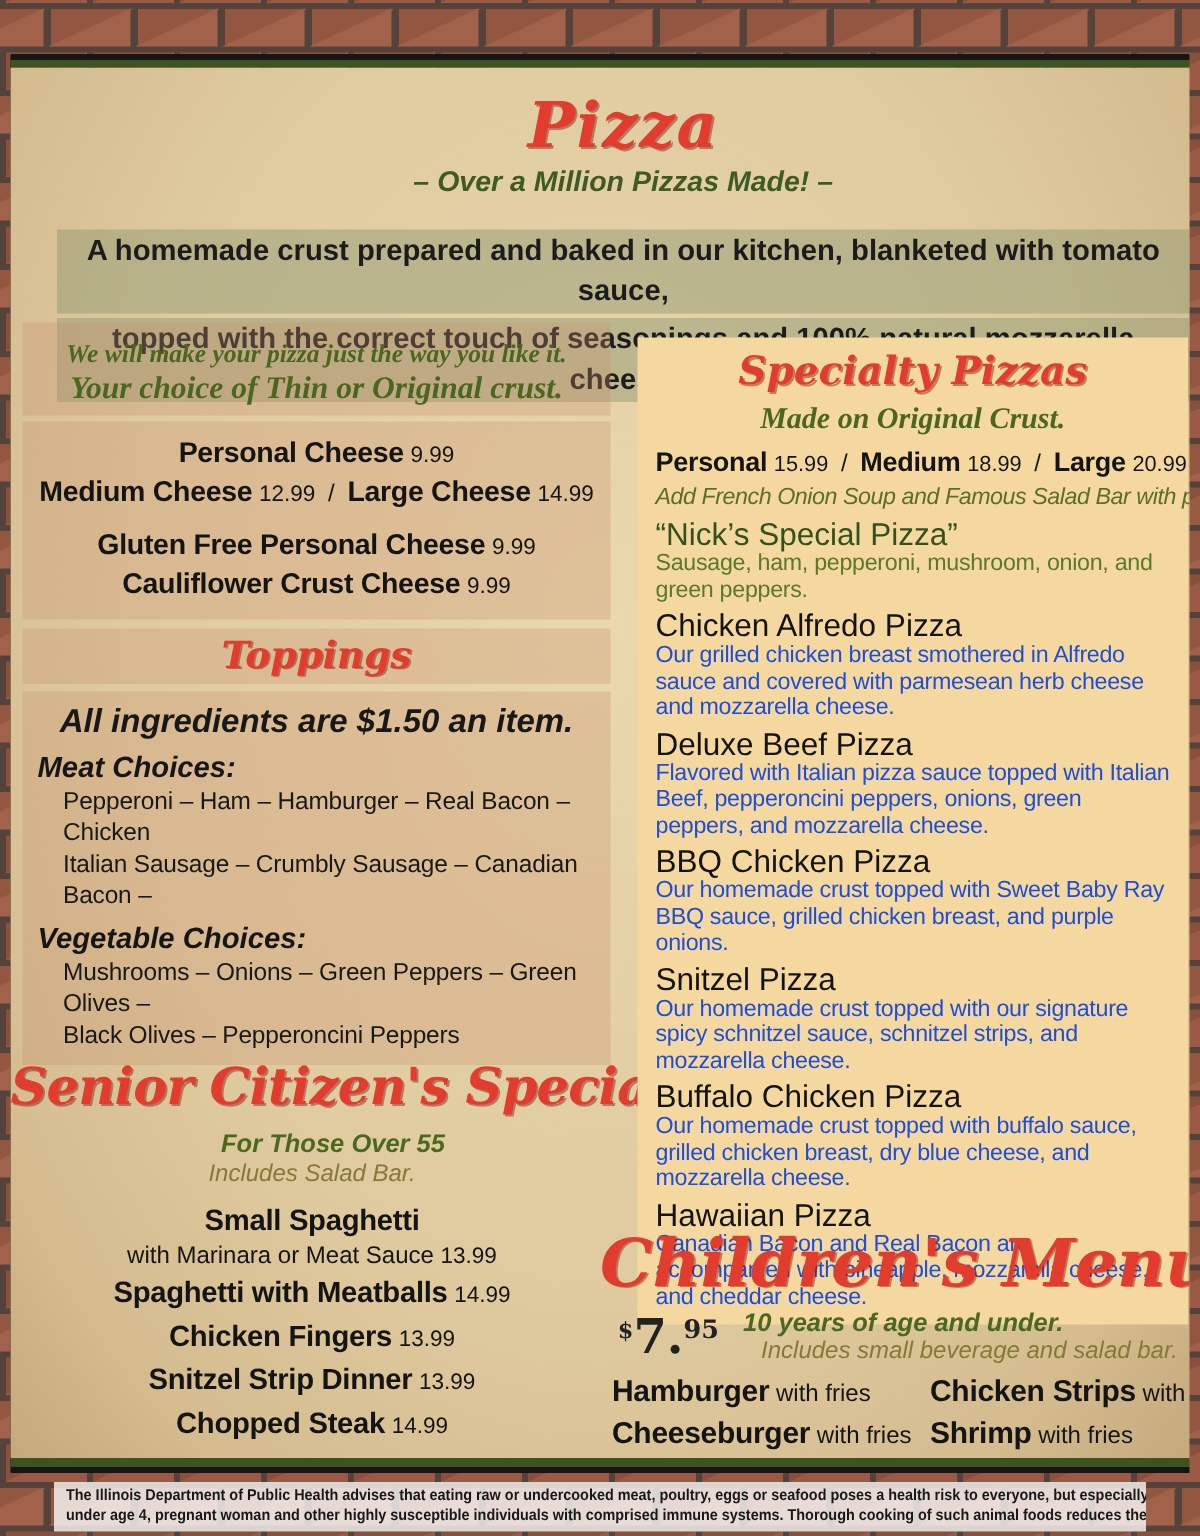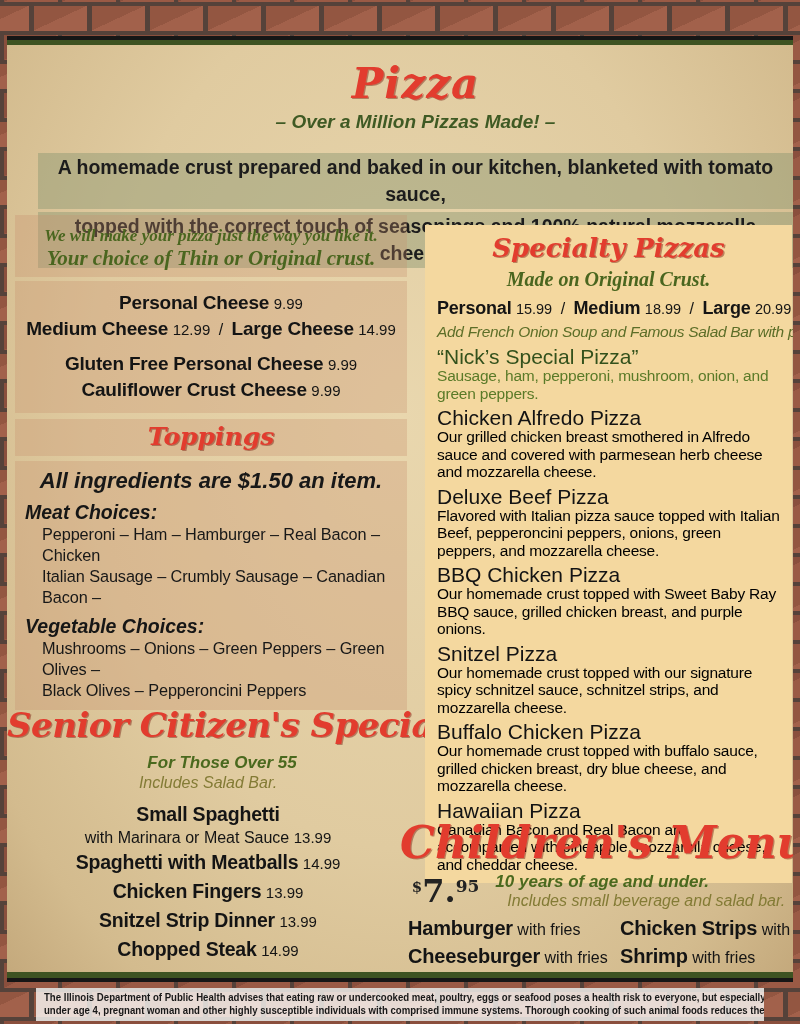--- a/index.html
+++ b/index.html
@@ -77,21 +77,21 @@
   .col-right { position:absolute; top:180px; left:418px; width:367px; }
   .specialty { background:#f4d89f; padding:8px 12px 10px; }
   .spec-head { text-align:center; font-size:26px; }
   .spec-sub { text-align:center; font-size:20px; margin-top:5px; }
   .sizes { text-align:center; margin-top:7px; white-space:nowrap; }
   .sizes .iname { font-size:18px; }
   .sizes .iprice { font-size:14.5px; }
   .addon { font-size:15.5px; font-style:italic; color:#5c6e28; margin-top:4px; letter-spacing:-0.3px; white-space:nowrap; }
   .pz-name { font-weight:normal; font-size:21px; color:#131313; margin-top:5px; line-height:21px; }
   .pz-name.green { color:#33511c; }
-  .pz-desc { font-size:15.5px; color:#000000; line-height:17.5px; letter-spacing:-0.2px; }
+  .pz-desc { font-size:15.5px; color:#1d4ed8; line-height:17.5px; letter-spacing:-0.2px; }
   .pz-desc.green { color:#5a7a28; }
 
   .children { position:absolute; top:772px; left:393px; width:397px; }
   .kid-head { text-align:right; font-size:44px; white-space:nowrap; }
   .kid-price-row { display:flex; justify-content:center; gap:16px; margin-top:4px; }
   .kid-price { font-family:"DejaVu Serif", serif; font-weight:bold; color:#222; white-space:nowrap; }
   .kid-price .cur { font-size:15px; vertical-align:10px; }
   .kid-price .whole { font-size:32px; }
   .kid-price .cents { font-size:17px; vertical-align:10px; }
   .kid-notes { text-align:left; }

